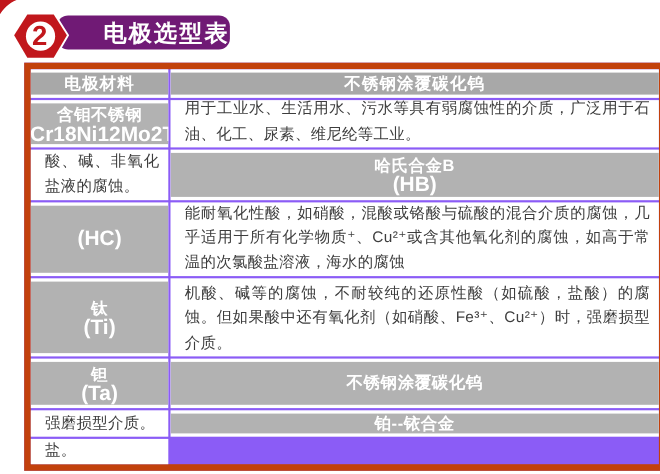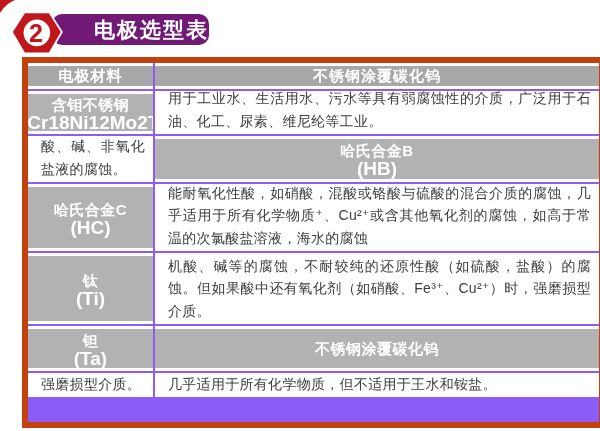--- a/index.html
+++ b/index.html
@@ -98,21 +98,20 @@
         <span>对沸点以下一切浓度的盐酸有良好的耐腐蚀性，也耐硫酸、磷酸、氢氟酸、有机酸等非氧化酸、碱、非氧化盐液的腐蚀。</span>
       </div>
       <div class="cell matcell">
         <div class="gray">
           <div class="mat-name">哈氏合金B</div>
           <div class="mat-sub">(HB)</div>
         </div>
       </div>
       <div class="cell matcell">
         <div class="gray">
-          <div class="mat-name">哈氏合金C</div>
           <div class="mat-sub">(HC)</div>
         </div>
       </div>
       <div class="cell desc">
         <span>能耐氧化性酸，如硝酸，混酸或铬酸与硫酸的混合介质的腐蚀，几乎适用于所有化学物质⁺、Cu²⁺或含其他氧化剂的腐蚀，如高于常温的次氯酸盐溶液，海水的腐蚀</span>
       </div>
       <div class="cell matcell">
         <div class="gray">
           <div class="mat-name">钛</div>
           <div class="mat-sub">(Ti)</div>
@@ -128,18 +127,23 @@
         </div>
       </div>
       <div class="cell matcell">
         <div class="gray">
           <div class="mat-name">不锈钢涂覆碳化钨</div>
         </div>
       </div>
       <div class="cell desc">
         <span>用于无腐蚀性，强磨损型介质。</span>
       </div>
+      <div class="cell matcell">
+        <div class="gray">
+          <div class="mat-name">铂--铱合金</div>
+        </div>
+      </div>
       <div class="cell desc">
         <span>几乎适用于所有化学物质，但不适用于王水和铵盐。</span>
       </div>
     </div>
 
 </div>
 
 </body></html>

